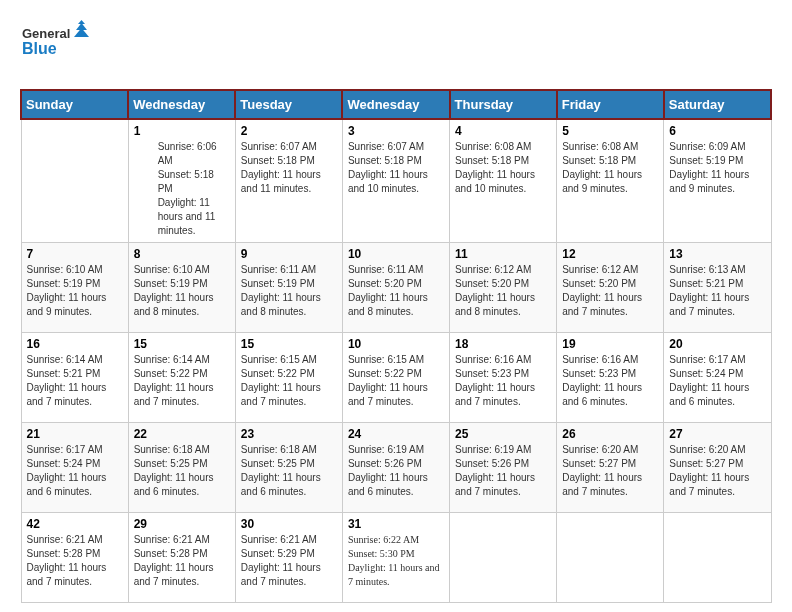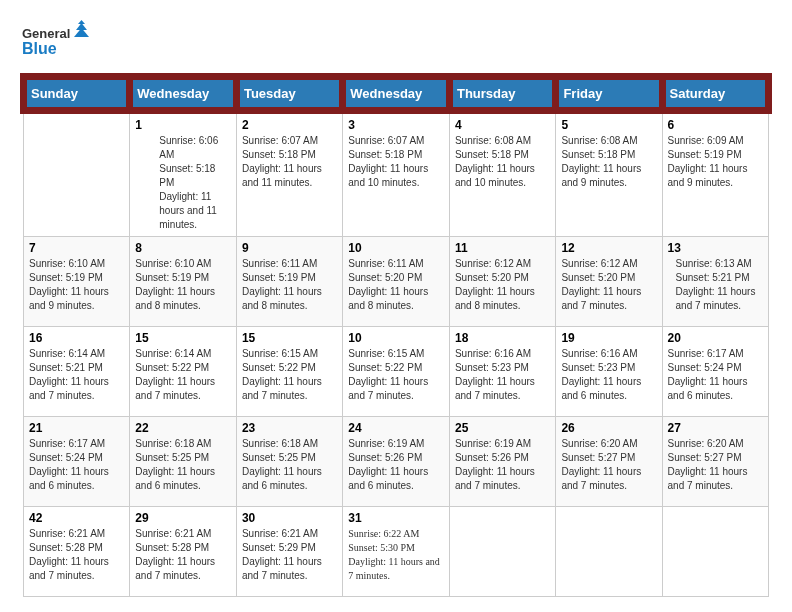--- a/index.html
+++ b/index.html
@@ -7,21 +7,21 @@
       font-family: Arial, sans-serif;
       background: #fff;
       width: 792px;
       min-height: 612px;
       padding: 20px;
     }
     .header {
       display: flex;
       justify-content: space-between;
       align-items: center;
-      margin-bottom: 8px;
+      margin-bottom: 24px;
     }
     .logo {
       display: flex;
       align-items: center;
       gap: 4px;
     }
     .title-block { text-align: right; }
     .month-title {
       font-size: 32px;
       color: #333;
@@ -36,21 +36,21 @@
       border-collapse: collapse;
       font-size: 11px;
     }
     thead tr th {
       background-color: #2c7bb6;
       color: #fff;
       padding: 6px 4px;
       text-align: left;
       font-size: 13px;
       font-weight: 600;
-      border: 7px solid #7f1d1d;
+      border: 2px solid #7f1d1d;
     }
     tbody tr td {
       border: 1px solid #ccc;
       vertical-align: top;
       padding: 4px 5px;
       min-height: 70px;
       height: 90px;
       width: 107px;
     }
     .day-num {
@@ -170,21 +170,21 @@
 Daylight: 11 hours and 8 minutes.</div>
         </td>
         <td>
           <span class="day-num">12</span>
           <div class="day-info" style="white-space: pre-line;">Sunrise: 6:12 AM
 Sunset: 5:20 PM
 Daylight: 11 hours and 7 minutes.</div>
         </td>
         <td>
           <span class="day-num">13</span>
-          <div class="day-info" style="white-space: pre-line; margin-left: 8px;">Sunrise: 6:13 AM
+          <div class="day-info" style="white-space: pre-line;">Sunrise: 6:13 AM
 Sunset: 5:21 PM
 Daylight: 11 hours and 7 minutes.</div>
         </td>
       </tr>
       <tr>
         <td>
           <span class="day-num">16</span>
           <div class="day-info" style="white-space: pre-line;">Sunrise: 6:14 AM
 Sunset: 5:21 PM
 Daylight: 11 hours and 7 minutes.</div>

